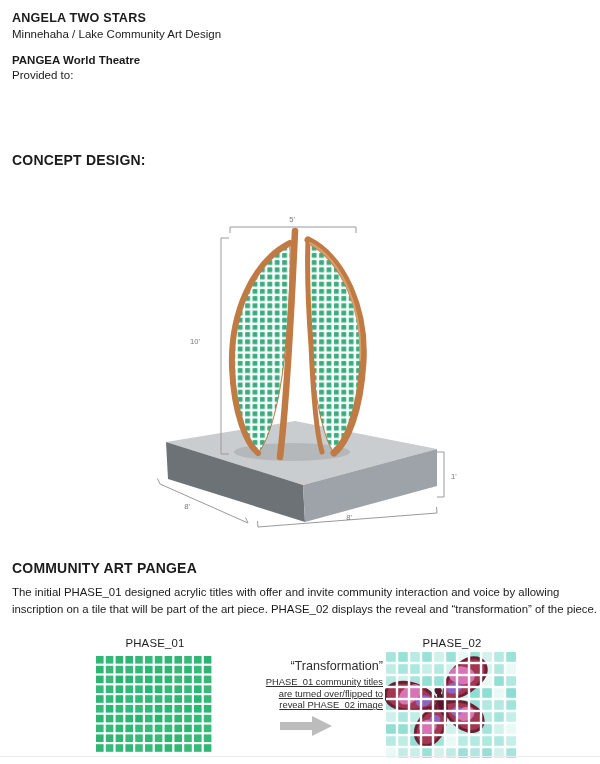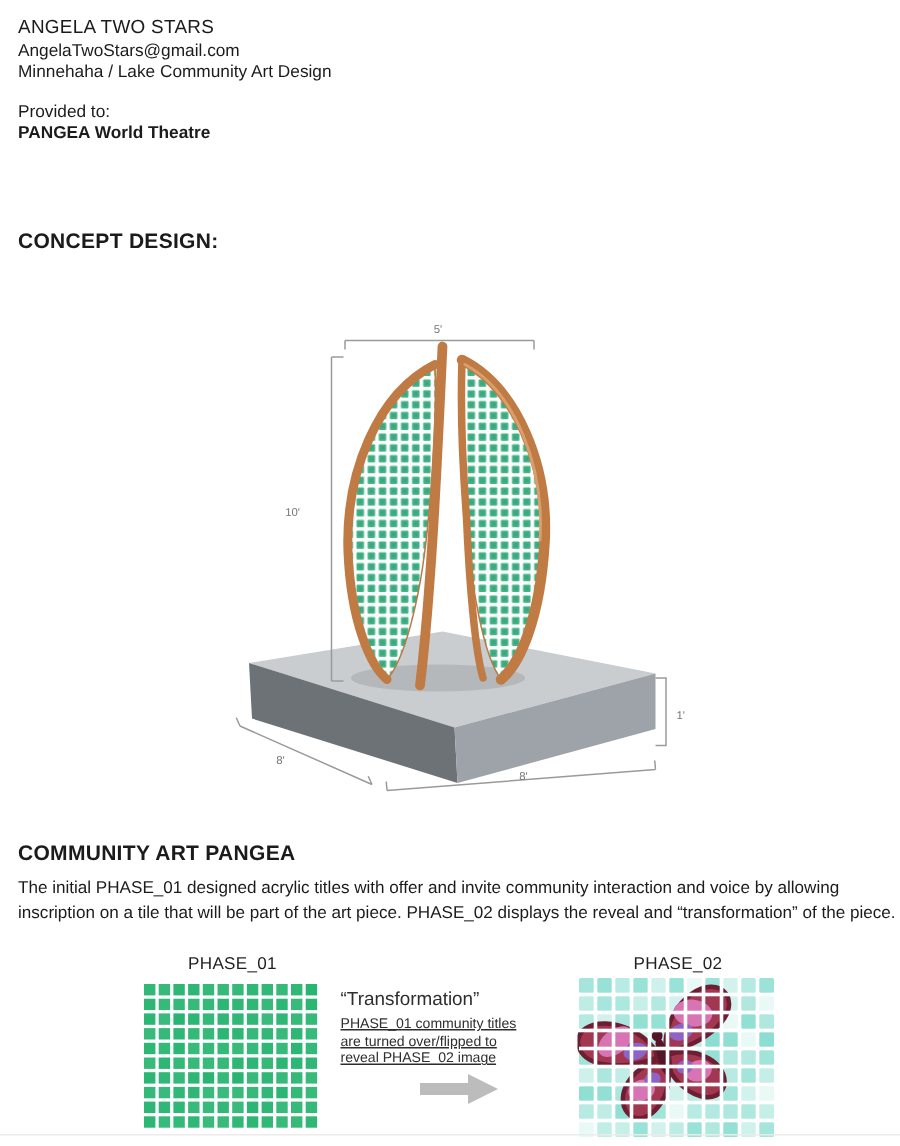--- a/index.html
+++ b/index.html
@@ -17,45 +17,44 @@
     font-family:"Liberation Sans","DejaVu Sans",sans-serif;
     color:var(--ink);
     width:600px;height:764px;
     position:relative;overflow:hidden;
   }
   .page{position:absolute;left:0;top:0;width:600px;height:764px;background:#fff;}
   .abs{position:absolute;}
   .b{font-weight:bold;}
   .hline{font-size:11.5px;line-height:14.4px;}
   .header-block{left:12px;top:10px;}
-  .name-line{font-size:12.6px;line-height:17px;font-weight:normal;letter-spacing:.2px;}
+  .name-line{font-size:12.6px;line-height:17px;font-weight:bold;letter-spacing:.2px;}
   .gap8{height:12px;}
   .section-heading{font-size:14px;font-weight:bold;letter-spacing:.2px;}
   .body-text{font-size:11px;white-space:nowrap;}
   .para{font-size:11.4px;line-height:16.8px;width:594px;}
   .phase-label{font-size:11.4px;font-weight:normal;text-align:center;letter-spacing:.2px;color:#1f1f1f;}
-  .transform-block{width:156px;text-align:left;color:#2e2e2e;}
+  .transform-block{width:156px;text-align:right;color:#2e2e2e;}
   .transform-title{font-size:12.6px;margin-bottom:3px;}
   .transform-line{font-size:9.4px;line-height:11.6px;text-decoration:underline;}
   .dim-text{font-size:7.6px;fill:#777;font-family:"Liberation Sans","DejaVu Sans",sans-serif;}
   .footer-rule{left:0;top:756px;width:600px;height:1px;background:#ebebeb;}
   svg{display:block;}
 </style>
 </head>
 <body>
 
 <div class="page">
 
   <div class="abs header-block">
     <div class="name-line">ANGELA TWO STARS</div>
-    <div class="hline">AngelaTwoStars@gmail.com</div>
     <div class="hline">Minnehaha / Lake Community Art Design</div>
     <div class="gap8"></div>
+    <div class="hline b">PANGEA World Theatre</div>
     <div class="hline">Provided to:</div>
-    <div class="hline b">PANGEA World Theatre</div>
   </div>
 
   <div class="abs section-heading" style="left:12px;top:152px;">CONCEPT DESIGN:</div>
 
   <svg class="abs" style="left:0;top:205px;" width="600" height="348" viewBox="0 205 600 348">
     <defs>
       <pattern id="mesh" width="7.4" height="7.2" patternUnits="userSpaceOnUse">
         <rect width="7.4" height="7.2" fill="#fbfdfc"></rect>
         <rect x="0.9" y="0.9" width="5" height="5" rx="0.8" style="fill:var(--tile-green)"></rect>
         <rect x="2.1" y="2.1" width="2.6" height="2.6" fill="#2e9a72" opacity="0.45"></rect>

